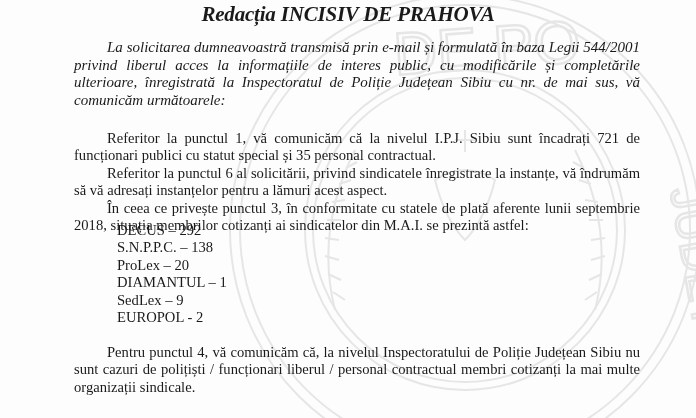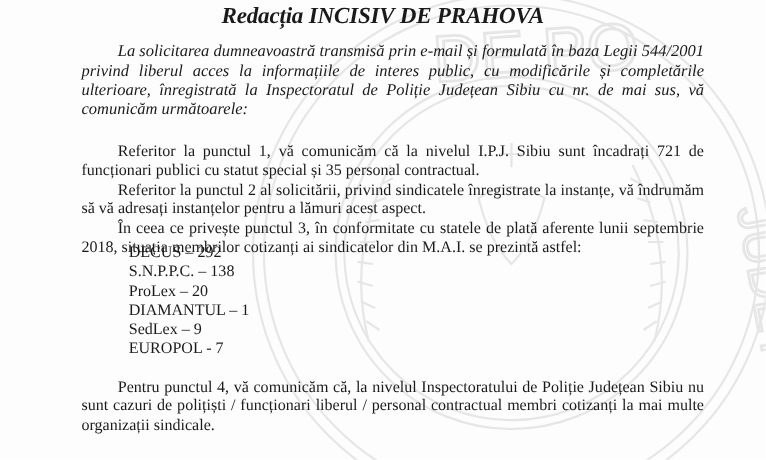--- a/index.html
+++ b/index.html
@@ -98,30 +98,30 @@
   </svg>
 
   <div class="heading">Redacția INCISIV DE PRAHOVA</div>
 
   <div class="body-text intro">
     <p class="para">La solicitarea dumneavoastră transmisă prin e-mail și  formulată în baza Legii 544/2001 privind liberul acces la informațiile de interes public, cu modificările și completările ulterioare, înregistrată la Inspectoratul de Poliție Județean Sibiu cu nr. de mai sus, vă comunicăm următoarele:</p>
   </div>
 
   <div class="body-text p1">
     <p class="para">Referitor la punctul 1, vă comunicăm că la nivelul I.P.J. Sibiu sunt încadrați 721 de funcționari publici cu statut special și 35 personal contractual.</p>
-    <p class="para">Referitor la punctul 2 al solicitării, privind sindicatele înregistrate la instanțe, vă îndrumăm să vă adresați instanțelor pentru a lămuri acest aspect.</p>
+    <p class="para">Referitor la punctul 6 al solicitării, privind sindicatele înregistrate la instanțe, vă îndrumăm să vă adresați instanțelor pentru a lămuri acest aspect.</p>
     <p class="para">În ceea ce privește punctul 3, în conformitate cu statele de plată aferente lunii septembrie 2018, situația membrilor cotizanți ai sindicatelor din M.A.I. se prezintă astfel:</p>
   </div>
 
   <ul class="list">
     <li>DECUS – 292</li>
     <li>S.N.P.P.C. – 138</li>
     <li>ProLex – 20</li>
     <li>DIAMANTUL – 1</li>
     <li>SedLex – 9</li>
-    <li>EUROPOL - 7</li>
+    <li>EUROPOL - 2</li>
   </ul>
 
   <div class="body-text p4">
     <p class="para">Pentru punctul 4, vă comunicăm că, la nivelul Inspectoratului de Poliție Județean Sibiu nu sunt cazuri de polițiști / funcționari liberul / personal contractual membri cotizanți la mai multe organizații sindicale.</p>
   </div>
 
 </div>
 
 </body></html>

